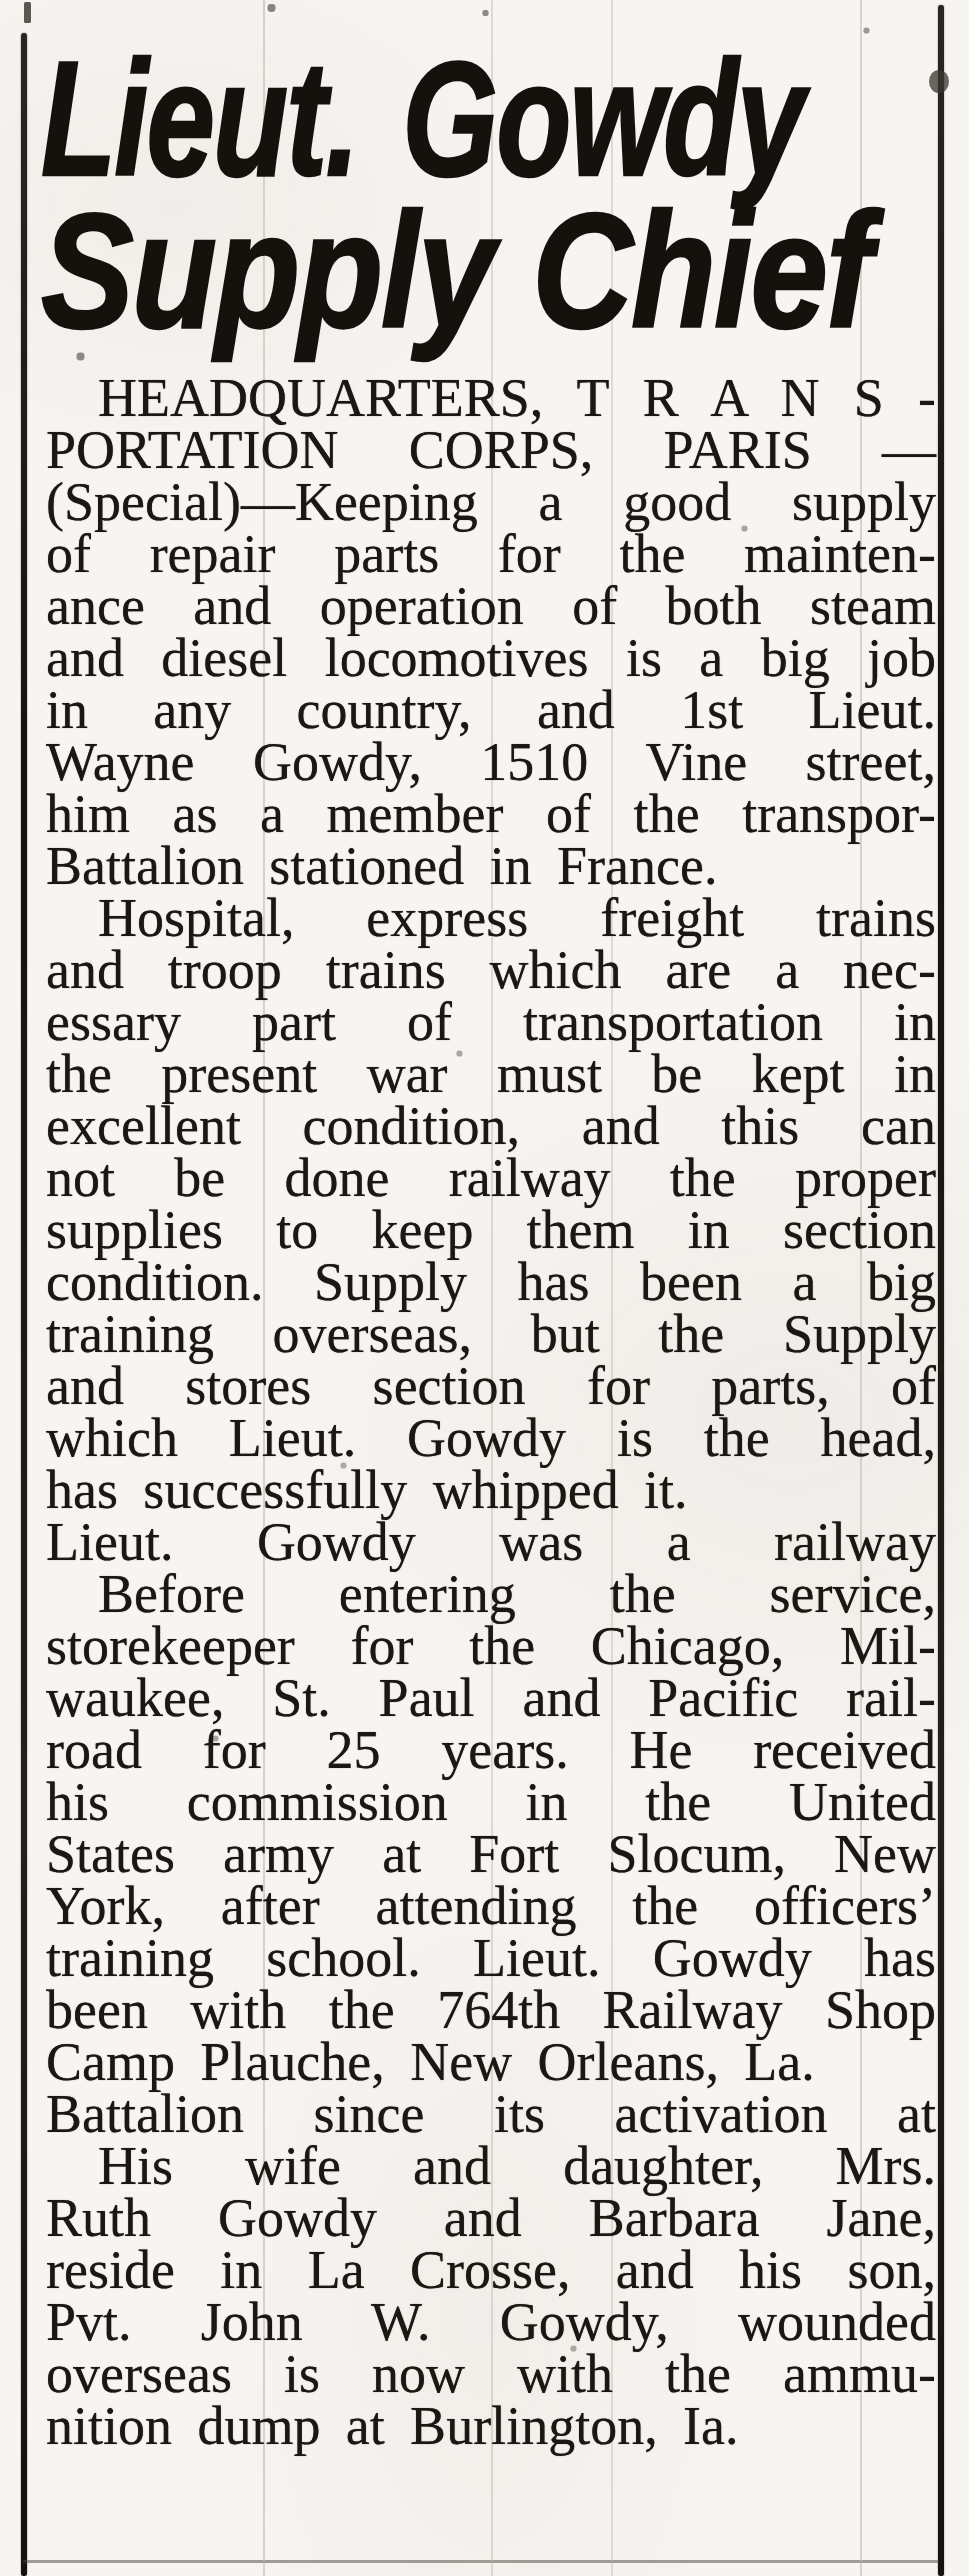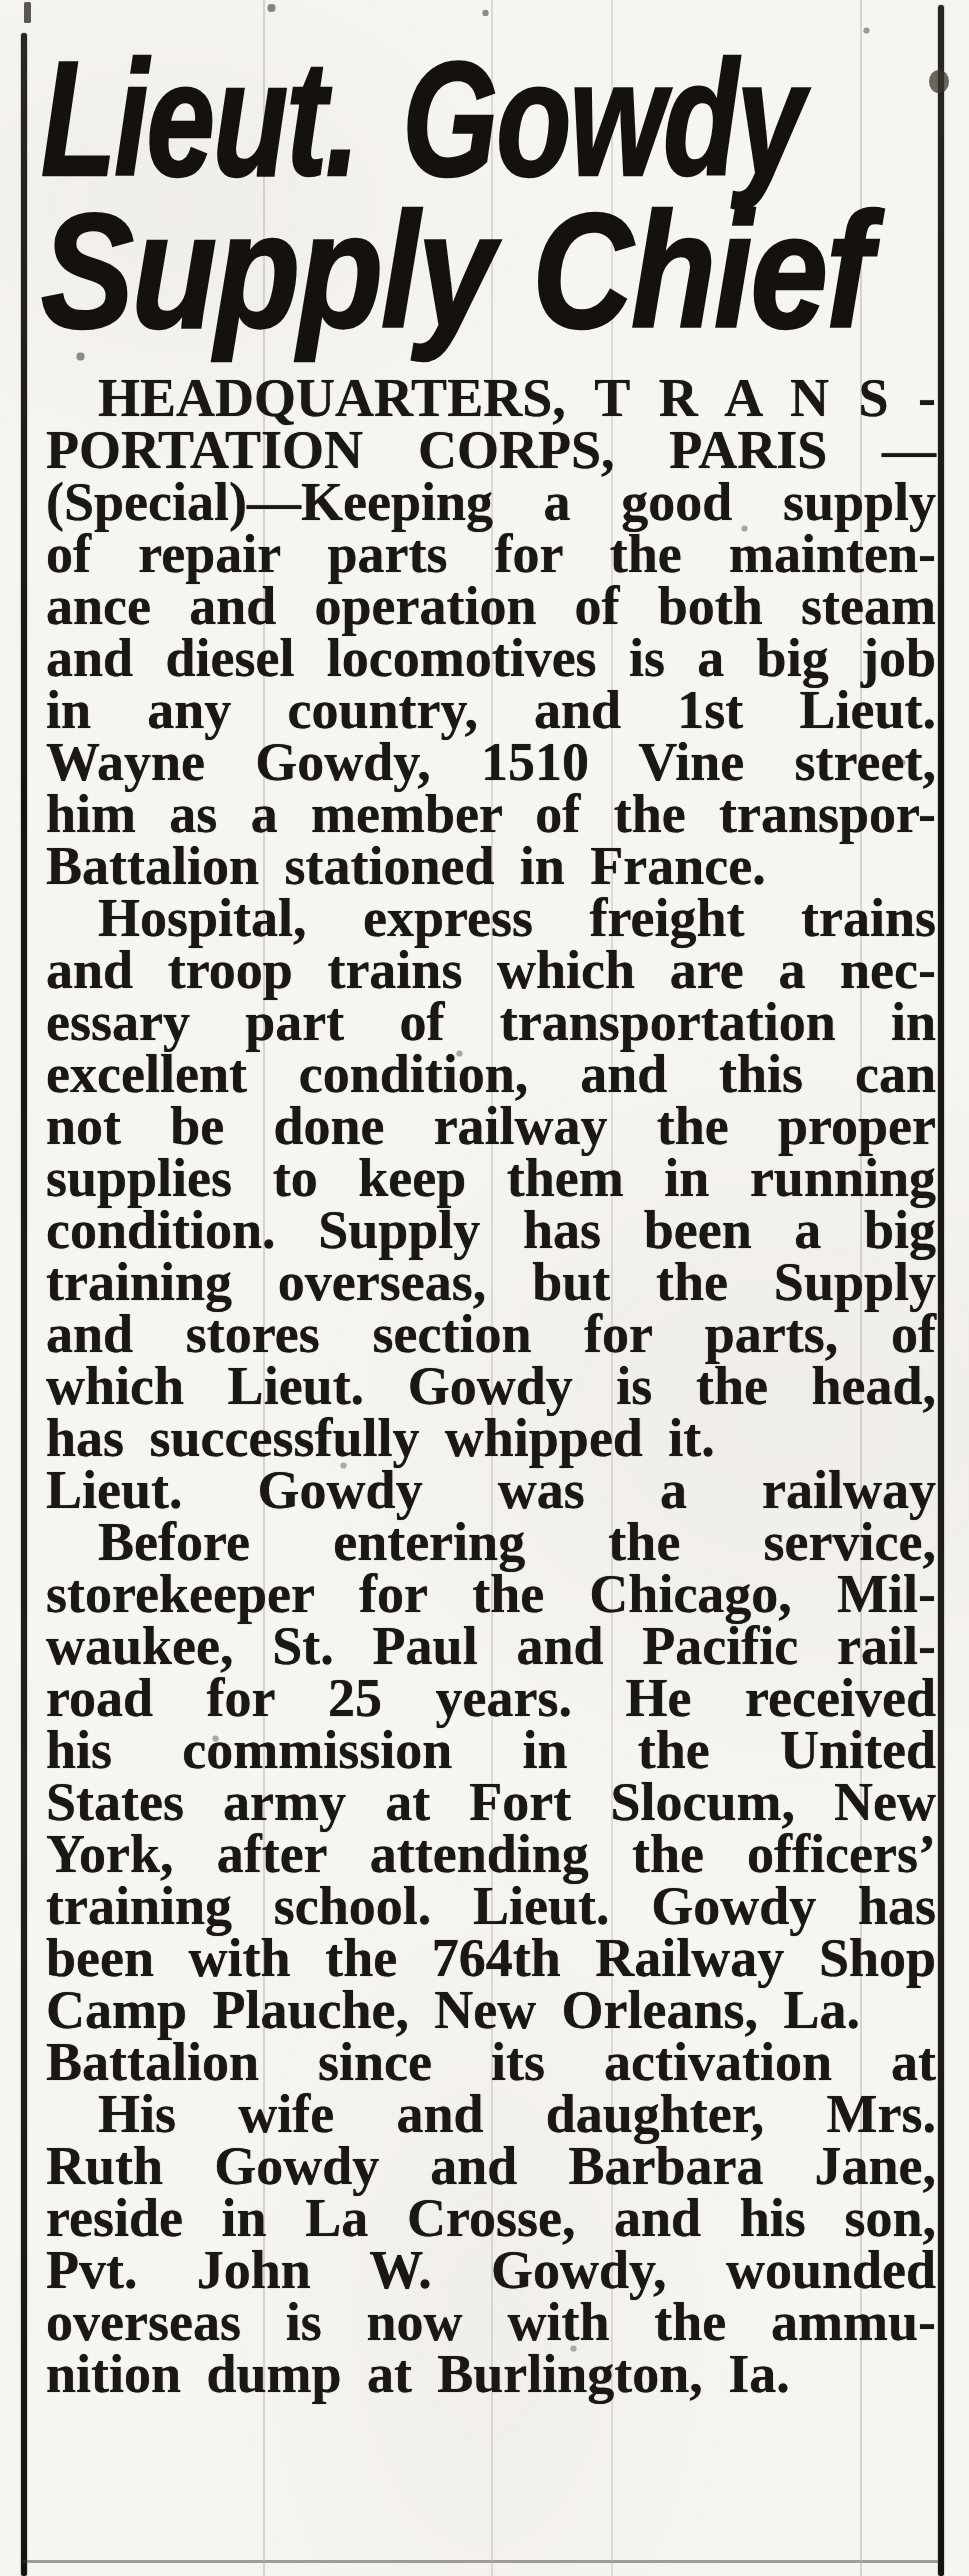--- a/index.html
+++ b/index.html
@@ -45,21 +45,21 @@
     font-size:164px;line-height:152px;
     color:#15120d;-webkit-text-stroke:2.5px #15120d;
     letter-spacing:-2.5px;white-space:nowrap;
   }
   .hl{display:block;transform-origin:left center;}
   .hl1{transform:scaleX(.75);word-spacing:.10em;}
   .hl2{transform:scaleX(.85);word-spacing:.02em;}
   
   .article{
     position:absolute;top:372px;left:46px;width:890px;z-index:2;
-    font-size:54px;line-height:52px;font-weight:700;
+    font-size:54px;line-height:52px;font-weight:400;
     color:#1b1712;
   }
   .bline{
     text-align:justify;text-align-last:justify;
     text-shadow:0 0 0.8px rgba(27,23,18,.8);
     white-space:normal;
   }
   .bline.first{padding-left:52px;}
   .bline.last{text-align-last:left;word-spacing:.22em;}
 </style>
@@ -89,23 +89,24 @@
     <div class="bline">of repair parts for the mainten-</div>
     <div class="bline">ance and operation of both steam</div>
     <div class="bline">and diesel locomotives is a big job</div>
     <div class="bline">in any country, and 1st Lieut.</div>
     <div class="bline">Wayne Gowdy, 1510 Vine street,</div>
     <div class="bline">him as a member of the transpor-</div>
     <div class="bline last">Battalion stationed in France.</div>
     <div class="bline first">Hospital, express freight trains</div>
     <div class="bline">and troop trains which are a nec-</div>
     <div class="bline">essary part of transportation in</div>
+    <div class="bline">the present war must be kept in</div>
     <div class="bline">excellent condition, and this can</div>
     <div class="bline">not be done railway the proper</div>
-    <div class="bline">supplies to keep them in running</div>
+    <div class="bline">supplies to keep them in section</div>
     <div class="bline">condition. Supply has been a big</div>
     <div class="bline">training overseas, but the Supply</div>
     <div class="bline">and stores section for parts, of</div>
     <div class="bline">which Lieut. Gowdy is the head,</div>
     <div class="bline last">has successfully whipped it.</div>
     <div class="bline">Lieut. Gowdy was a railway</div>
     <div class="bline first">Before entering the service,</div>
     <div class="bline">storekeeper for the Chicago, Mil-</div>
     <div class="bline">waukee, St. Paul and Pacific rail-</div>
     <div class="bline">road for 25 years. He received</div>

